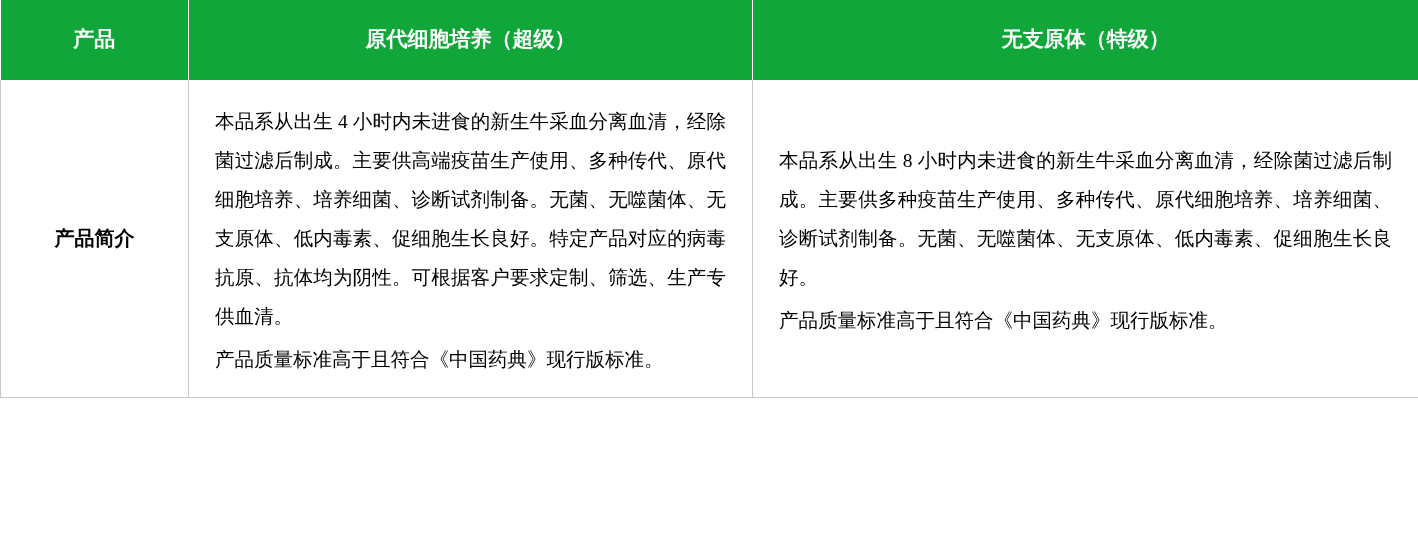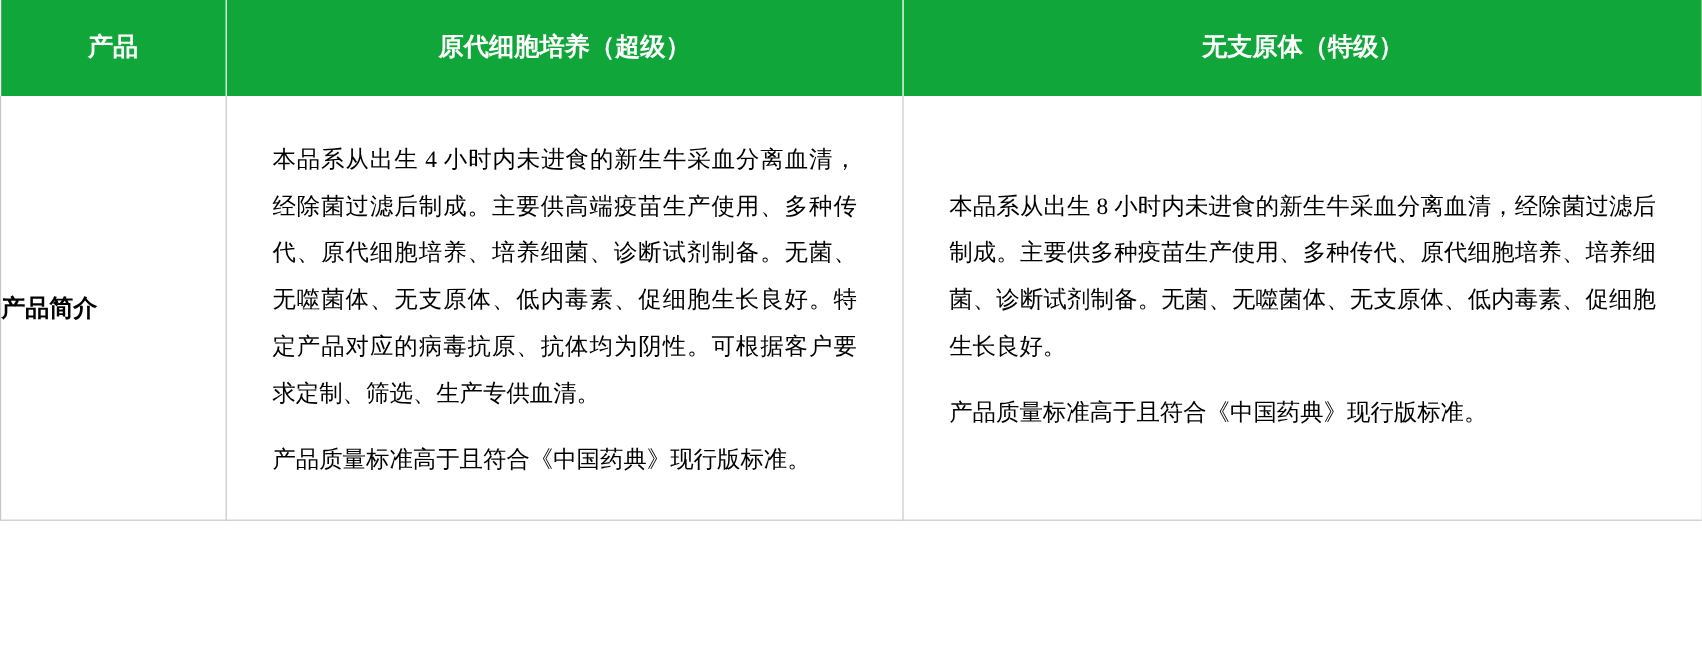--- a/index.html
+++ b/index.html
@@ -48,39 +48,40 @@
 
   tbody td {
     border-left: 1px solid #c8c8c8;
     border-right: 1px solid #c8c8c8;
     border-bottom: 1px solid #c8c8c8;
     padding: 0;
     vertical-align: middle;
     box-sizing: border-box;
   }
   tbody td.label-cell {
+    text-align: center;
     font-weight: bold;
     font-size: 20px;
     color: #000000;
     border-left: 1px solid #c8c8c8;
   }
   tbody td.text-cell {
     padding: 18px 22px 14px 22px;
     font-size: 19.5px;
     line-height: 2.0;
     color: #000000;
     text-align: justify;
     text-justify: inter-ideograph;
     vertical-align: top;
   }
   tbody td.text-cell.centered {
     vertical-align: middle;
     border-radius: 12px;
   }
-  .para { margin: 16px; }
+  .para { margin: 4px; }
   .para + .para { margin-top: 0; }
 </style>
 </head>
 <body>
 
 <div class="sheet">
   <table class="product-table">
     <colgroup>
       <col class="c1">
       <col class="c2">

